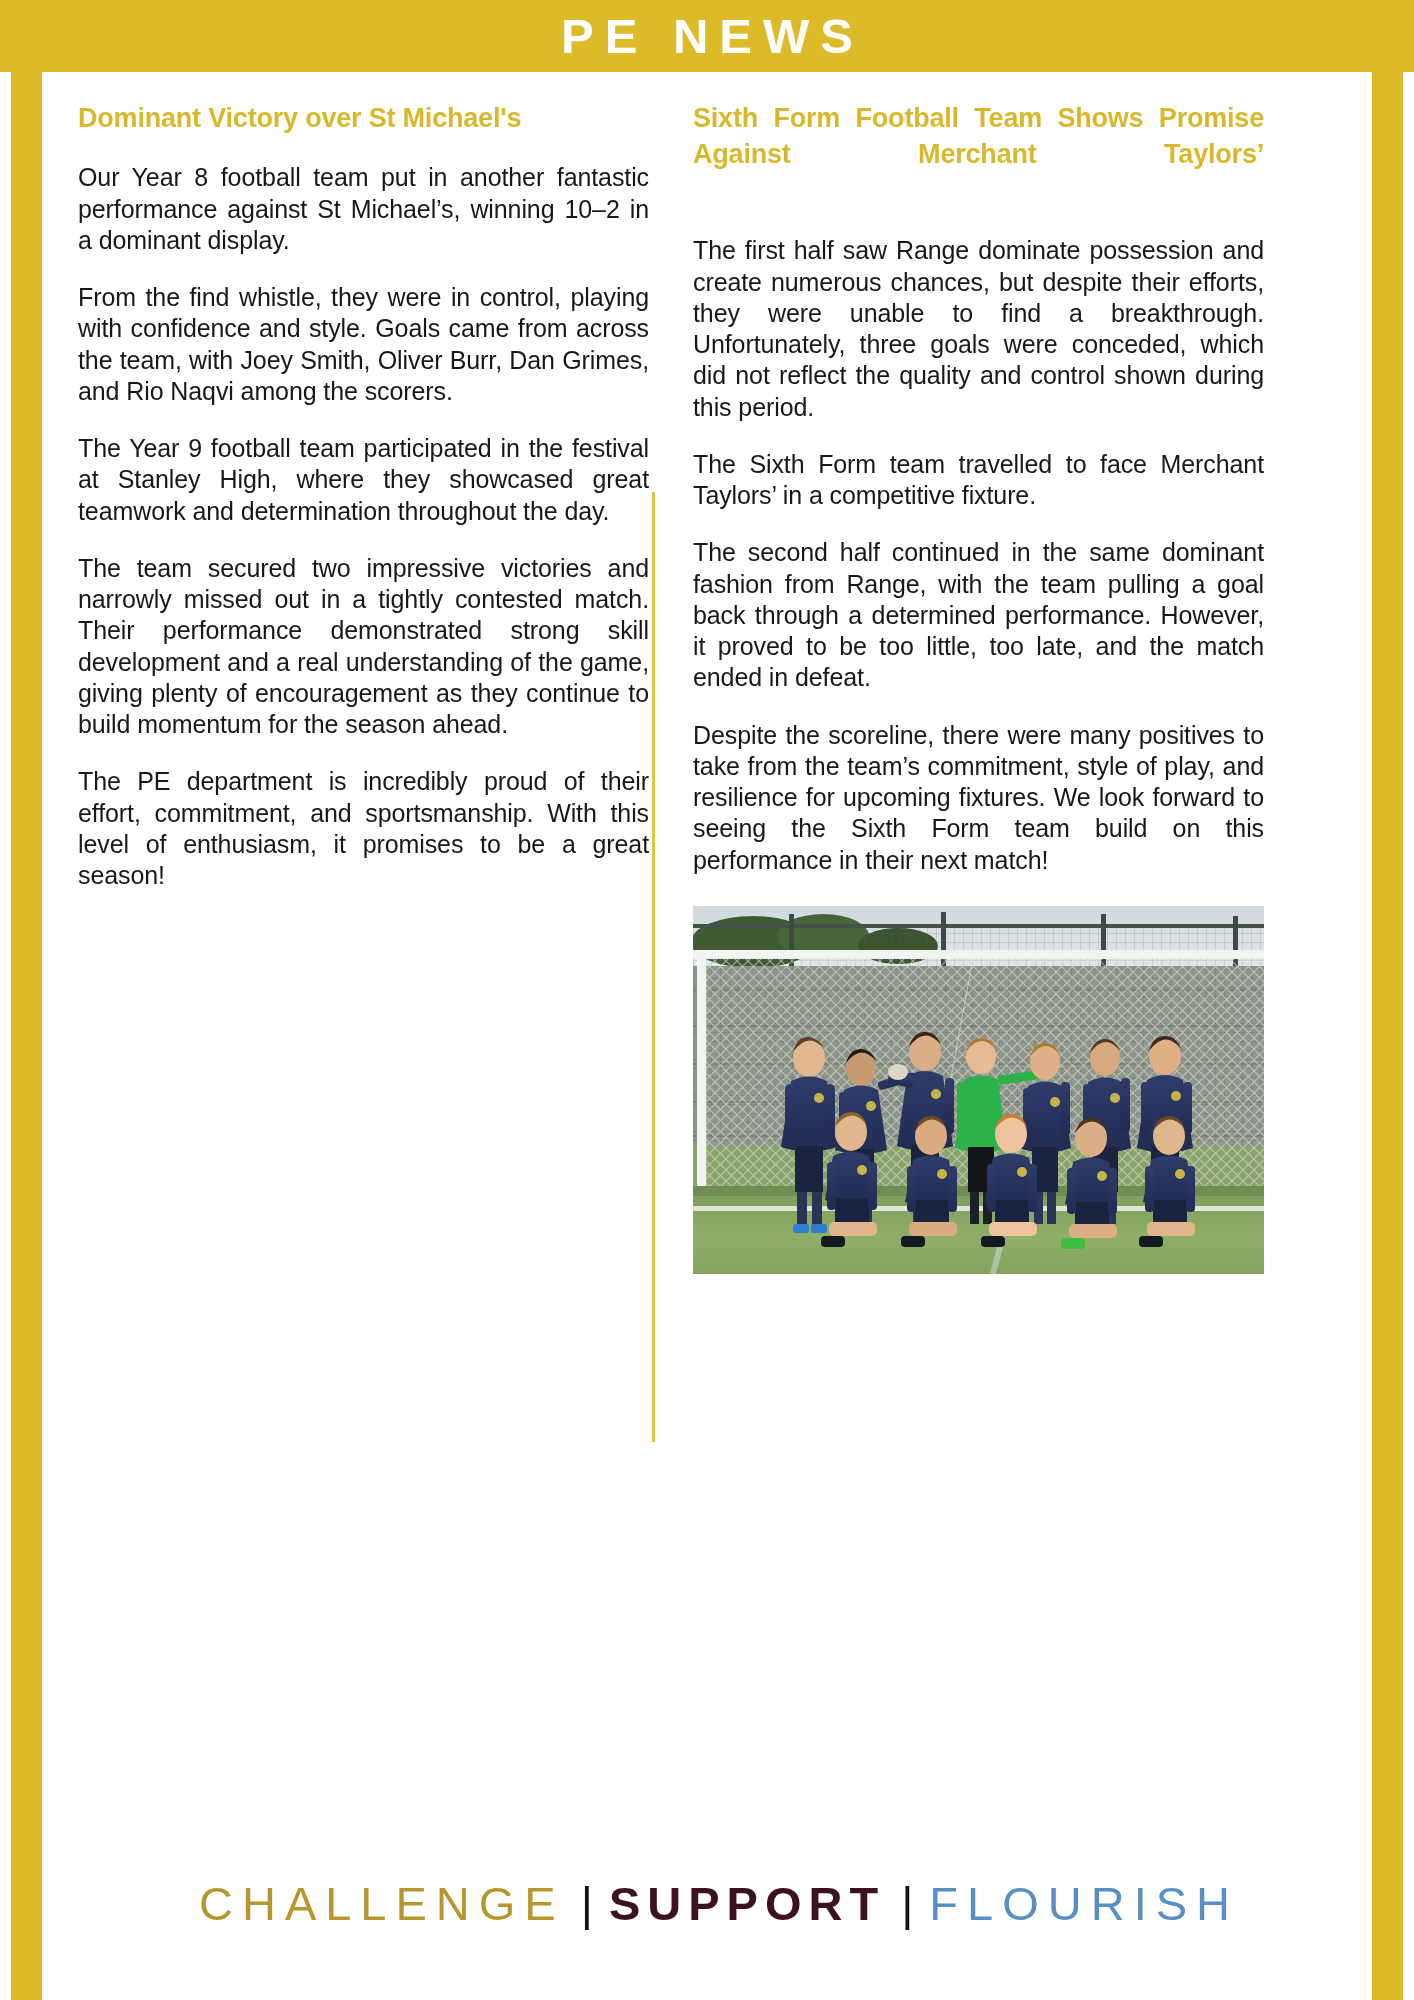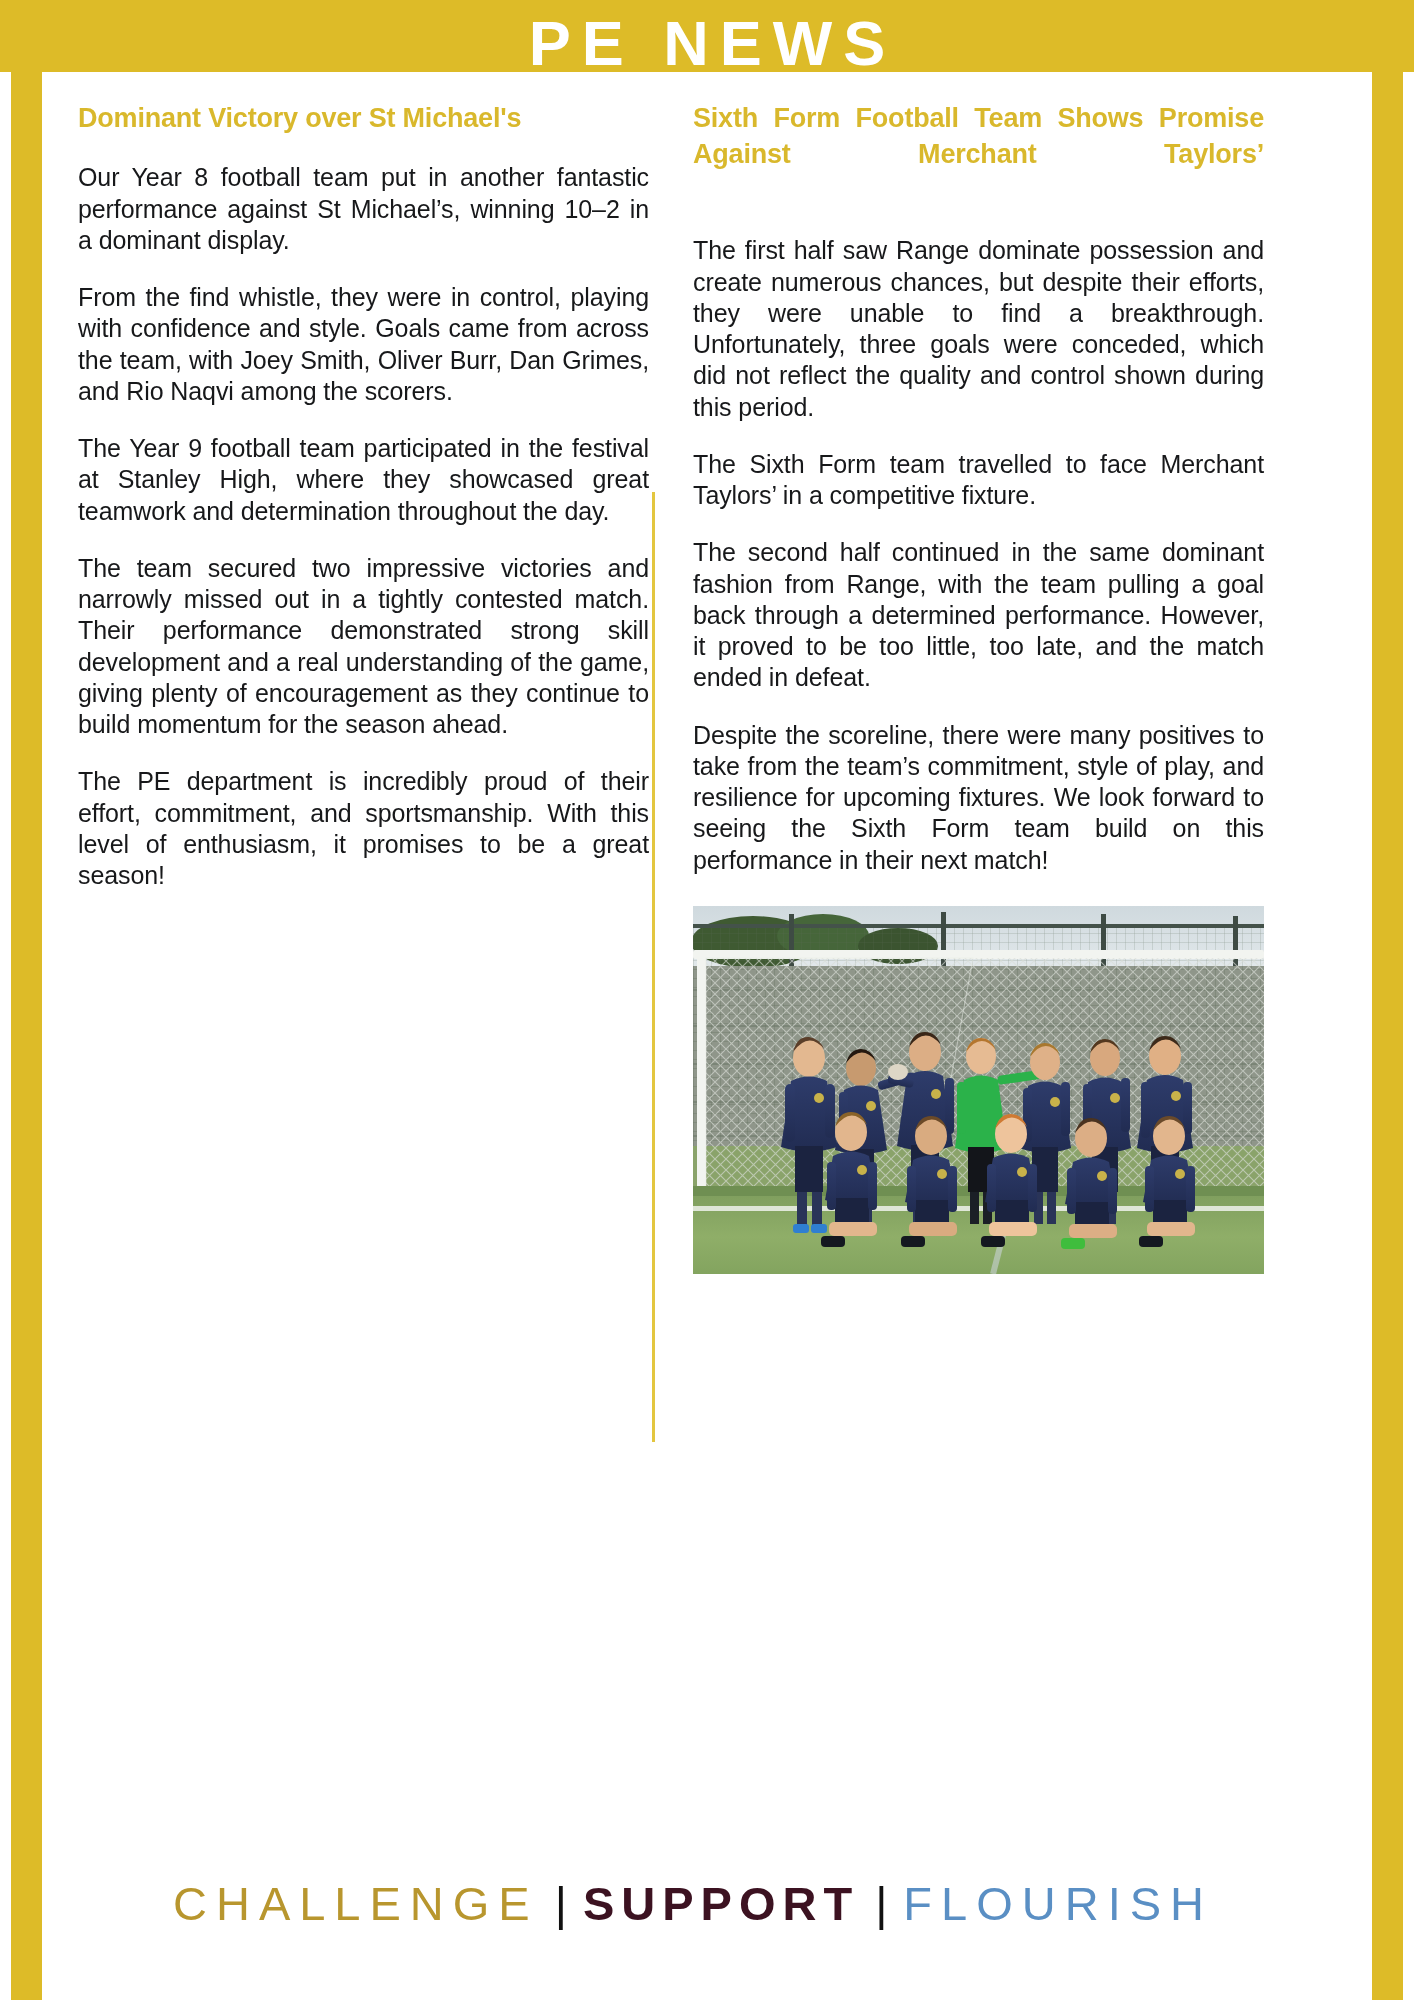--- a/index.html
+++ b/index.html
@@ -30,21 +30,21 @@
     z-index: 3;
   }
 
   .header-title {
     position: absolute;
     left: 0;
     top: 12px;
     width: 1414px;
     text-align: center;
     font-family: "Liberation Sans", sans-serif;
-    font-size: 63px;
+    font-size: 49px;
     font-weight: bold;
     letter-spacing: 11px;
     color: #ffffff;
     line-height: 1;
     z-index: 4;
     text-indent: 11px;
   }
 
   .rail-left {
     position: absolute;
@@ -152,21 +152,21 @@
     position: absolute;
     inset: 0;
     width: 100%;
     height: 100%;
     display: block;
   }
 
   
   .footer {
     position: absolute;
-    left: 28px;
+    left: 54px;
     top: 1880px;
     width: 1330px;
     text-align: center;
     white-space: nowrap;
     z-index: 5;
   }
 
   .footer span {
     font-family: "Liberation Sans", sans-serif;
     font-size: 47px;

